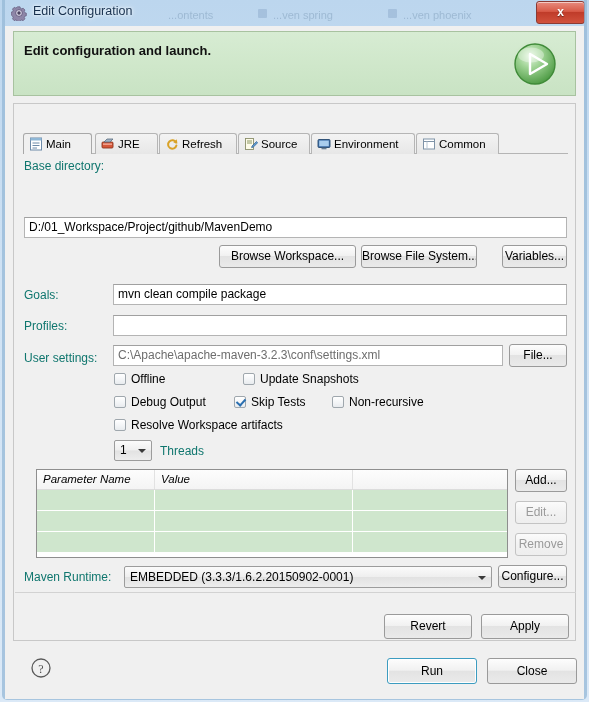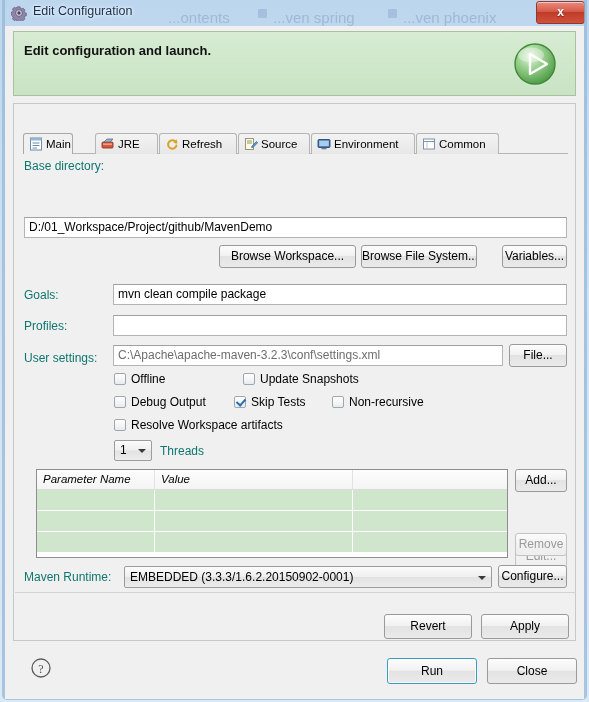--- a/index.html
+++ b/index.html
@@ -20,21 +20,21 @@
   .desktop-ghost {
     position: absolute;
     left: 0; top: 0;
     width: 589px; height: 26px;
     overflow: hidden;
   }
   .ghost-item {
     position: absolute;
     top: 9px;
     color: rgba(120,150,180,0.45);
-    font-size: 15px;
+    font-size: 11px;
     white-space: nowrap;
     filter: blur(0.6px);
   }
   .ghost-sq {
     position: absolute;
     top: 9px;
     width: 9px; height: 9px;
     background: rgba(130,160,195,0.40);
     border-radius: 1px;
     filter: blur(0.5px);
@@ -391,21 +391,21 @@
     </div>
 
     <div class="row-label" style="left:14px; top:112px;">Name:</div>
     <div class="textfield" style="left:60px; top:108px; width:511px;">MavenDemo</div>
 
     <div class="content">
 
       <div class="tabstrip">
         <div class="tabstrip-base"></div>
 
-        <div class="tab active" style="left:0px; width:50px;">
+        <div class="tab active" style="left:0px; width:69px;">
           <span class="tab-ico">
             <svg width="14" height="14" viewBox="0 0 14 14">
               <rect x="1.5" y="1" width="11" height="12" fill="#ffffff" stroke="#6d8aa8" stroke-width="1"></rect>
               <rect x="1.5" y="1" width="11" height="2.5" fill="#8fb7d6"></rect>
               <line x1="3.5" y1="6" x2="10.5" y2="6" stroke="#6d8aa8" stroke-width="1"></line>
               <line x1="3.5" y1="8.5" x2="10.5" y2="8.5" stroke="#6d8aa8" stroke-width="1"></line>
               <line x1="3.5" y1="11" x2="8" y2="11" stroke="#6d8aa8" stroke-width="1"></line>
             </svg>
           </span>
           <span>Main</span>
@@ -536,21 +536,21 @@
           </div>
           <div class="t-row">
             <div class="t-td" style="width:118px;"></div>
             <div class="t-td" style="width:198px;"></div>
             <div class="t-td" style="width:154px; border-right:none;"></div>
           </div>
         </div>
       </div>
 
       <div class="btn" style="left:501px; top:365px; width:52px;">Add...</div>
-      <div class="btn disabled" style="left:501px; top:397px; width:52px;margin-top:44px;">Edit...</div>
+      <div class="btn disabled" style="left:501px; top:397px; width:52px;">Edit...</div>
       <div class="btn disabled" style="left:501px; top:429px; width:52px;">Remove</div>
 
       <div class="row-label" style="left:10px; top:466px;">Maven Runtime:</div>
       <div class="combo" style="left:110px; top:462px; width:368px;">
         <span>EMBEDDED (3.3.3/1.6.2.20150902-0001)</span>
         <span class="combo-arrow"></span>
       </div>
       <div class="btn" style="left:484px; top:461px; width:69px;">Configure...</div>
 
       <div class="sep-line" style="left:1px; top:488px; width:561px;"></div>

